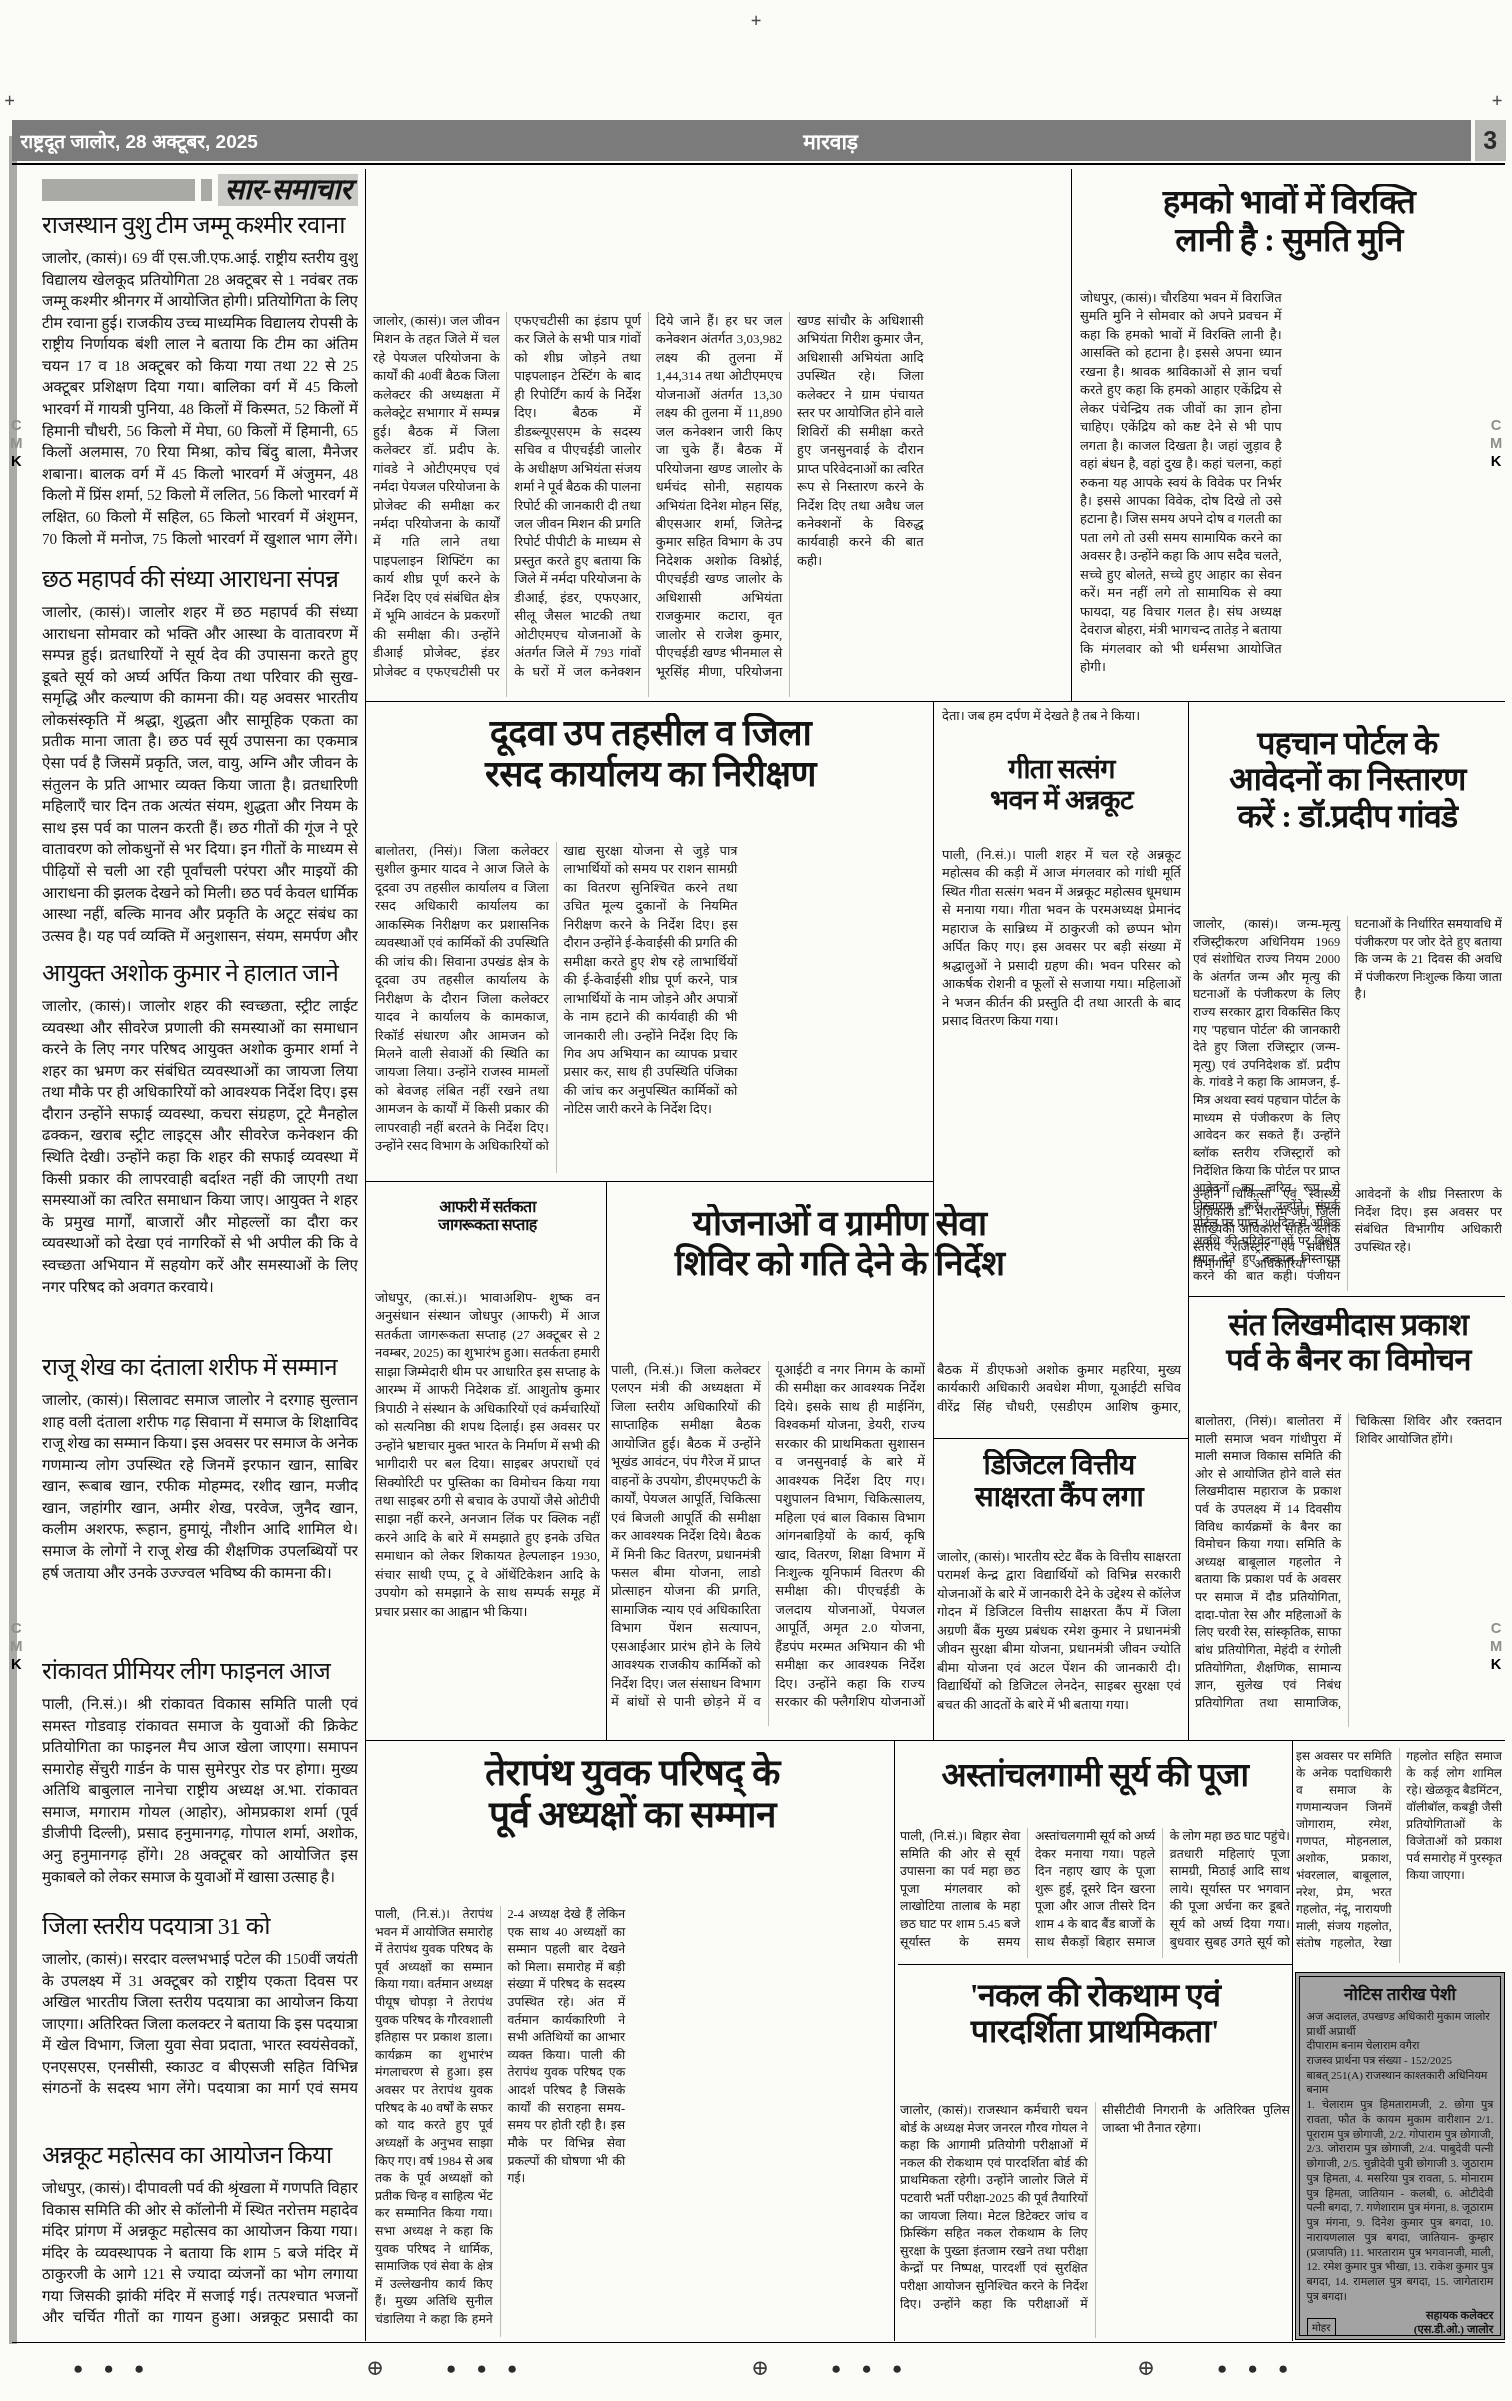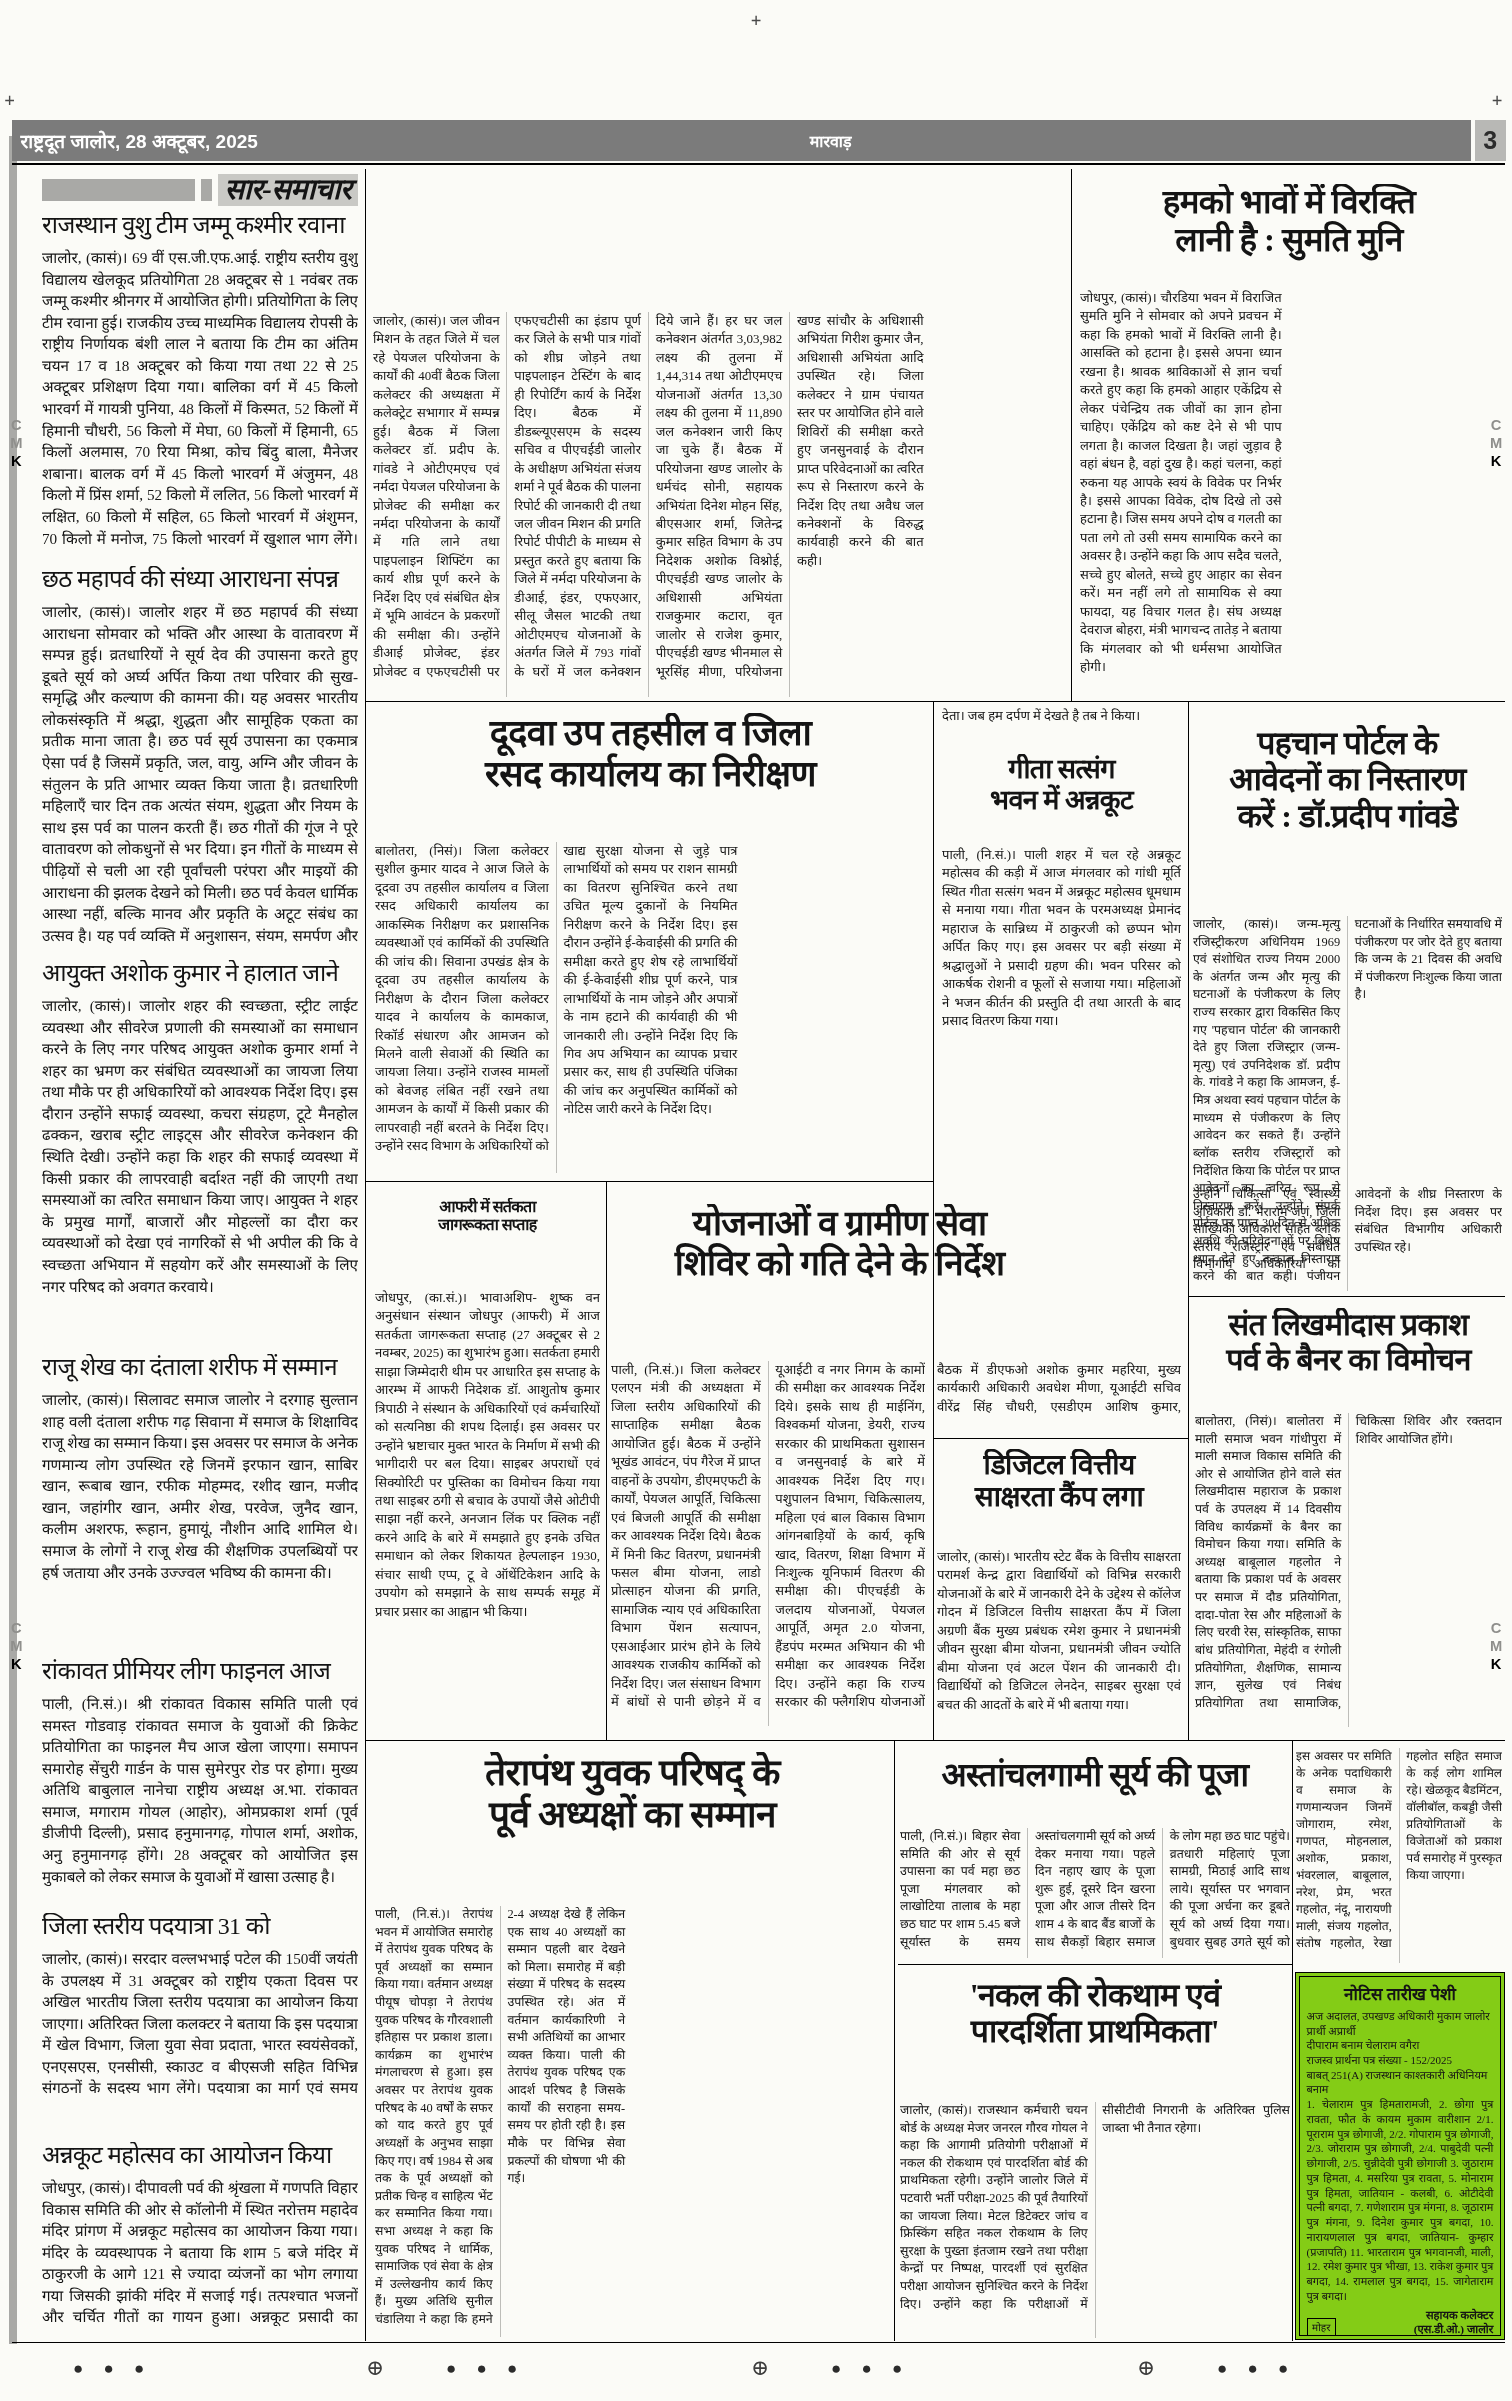--- a/index.html
+++ b/index.html
@@ -4,39 +4,39 @@
 <style>
   html,body{margin:0;padding:0;background:#dcdcd8;}
   .page{position:relative;width:1512px;height:2401px;background:#fbfbf7;
         font-family:"Liberation Serif","DejaVu Serif",serif;color:#141414;overflow:hidden;}
   .abs{position:absolute;box-sizing:border-box;}
   .rule{background:#000;}
   .edge{background:#a9a9a6;}
   .mast{background:#7b7b7b;color:#fff;display:flex;align-items:center;justify-content:space-between;
         font-family:"Liberation Sans","DejaVu Sans",sans-serif;font-weight:bold;}
   .mast .mleft{font-size:19px;padding-left:8px;}
-  .mast .mcenter{font-size:16px;}
+  .mast .mcenter{font-size:21px;}
   .pagenum{background:#b8b8b5;color:#2c2c2c;display:flex;align-items:center;justify-content:center;
            font-family:"Liberation Sans","DejaVu Sans",sans-serif;font-weight:bold;font-size:25px;}
   .hl{font-weight:bold;text-align:center;line-height:1.14;letter-spacing:-0.6px;white-space:pre-line;overflow:hidden;}
   .hl-left{font-weight:normal;text-align:left;line-height:1.1;letter-spacing:-0.6px;white-space:nowrap;overflow:hidden;}
   .btxt{text-align:justify;line-height:1.42;column-gap:14.7px;column-rule:0.6px solid #bdbdb9;
         column-fill:auto;overflow:hidden;}
   .c1{column-count:1}.c2{column-count:2}.c3{column-count:3}.c4{column-count:4}.c5{column-count:5}
   .sechead{display:flex;align-items:center;gap:5.6px;}
   .sechead .bar{flex:1;height:21.5px;background:#a9a9a6;}
   .sechead .sq{width:11.3px;height:21.5px;background:#a9a9a6;}
   .sechead .ttl{background:#c9c9c5;padding:0 6.8px;font-weight:bold;font-size:29px;line-height:1.1;letter-spacing:-0.6px;}
   .cmk{display:flex;flex-direction:column;align-items:center;gap:3.4px;
        font-family:"Liberation Sans","DejaVu Sans",sans-serif;font-weight:bold;font-size:14.7px;line-height:1;}
   .cmk .c,.cmk .m{color:#8f8f8c;} .cmk .k{color:#000;}
   .plus{color:#4a4a4a;font-size:17px;font-family:"DejaVu Sans Mono",monospace;}
   .pmark{color:#3d3d3d;font-size:21.5px;}
   .pdots{color:#2c2c2c;font-size:17px;letter-spacing:8px;}
-  .notice{border:1.1px solid #000;padding:2.8px;background:#84cc16;}
+  .notice{border:1.1px solid #000;padding:2.8px;background:#a3a3a3;}
   .notice .inner{border:1.7px solid #000;height:100%;box-sizing:border-box;padding:5.6px 6.8px;overflow:hidden;}
   .notice .nttl{text-align:center;font-weight:bold;font-size:17px;margin-bottom:3.4px;}
   .notice .nbody{font-size:11px;line-height:1.34;text-align:justify;white-space:pre-line;}
   .notice .nsig{display:flex;justify-content:space-between;align-items:flex-end;margin-top:4.5px;}
   .notice .stamp{border:0.6px solid #000;padding:1.1px 4.5px;font-size:10.2px;}
   .notice .sig{font-weight:bold;font-size:11.3px;text-align:right;line-height:1.25;white-space:pre-line;}
 </style>
 </head>
 <body>
 

